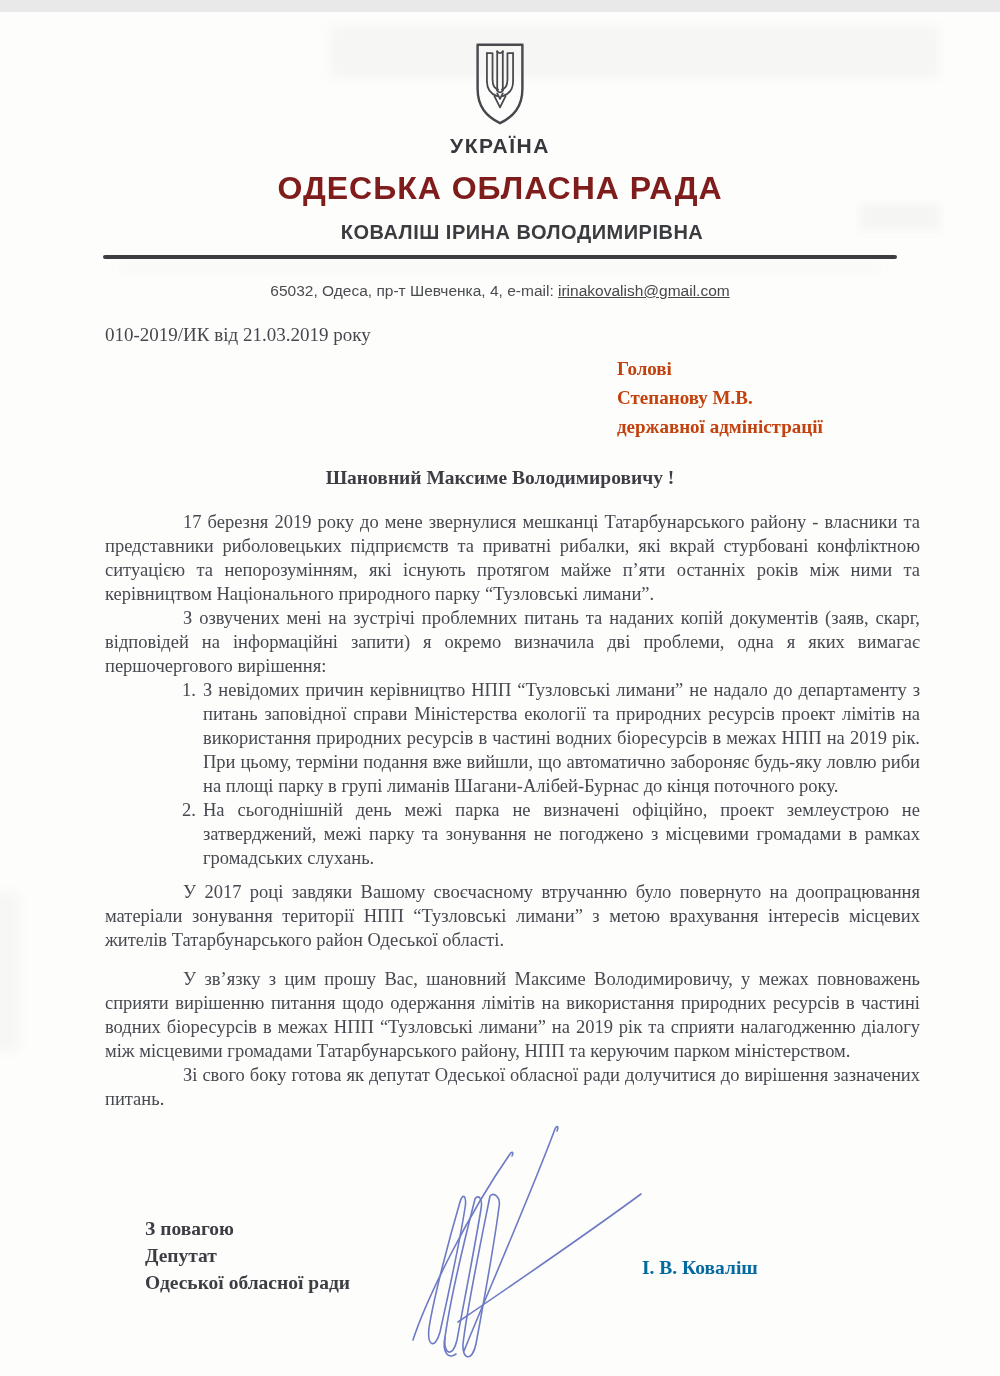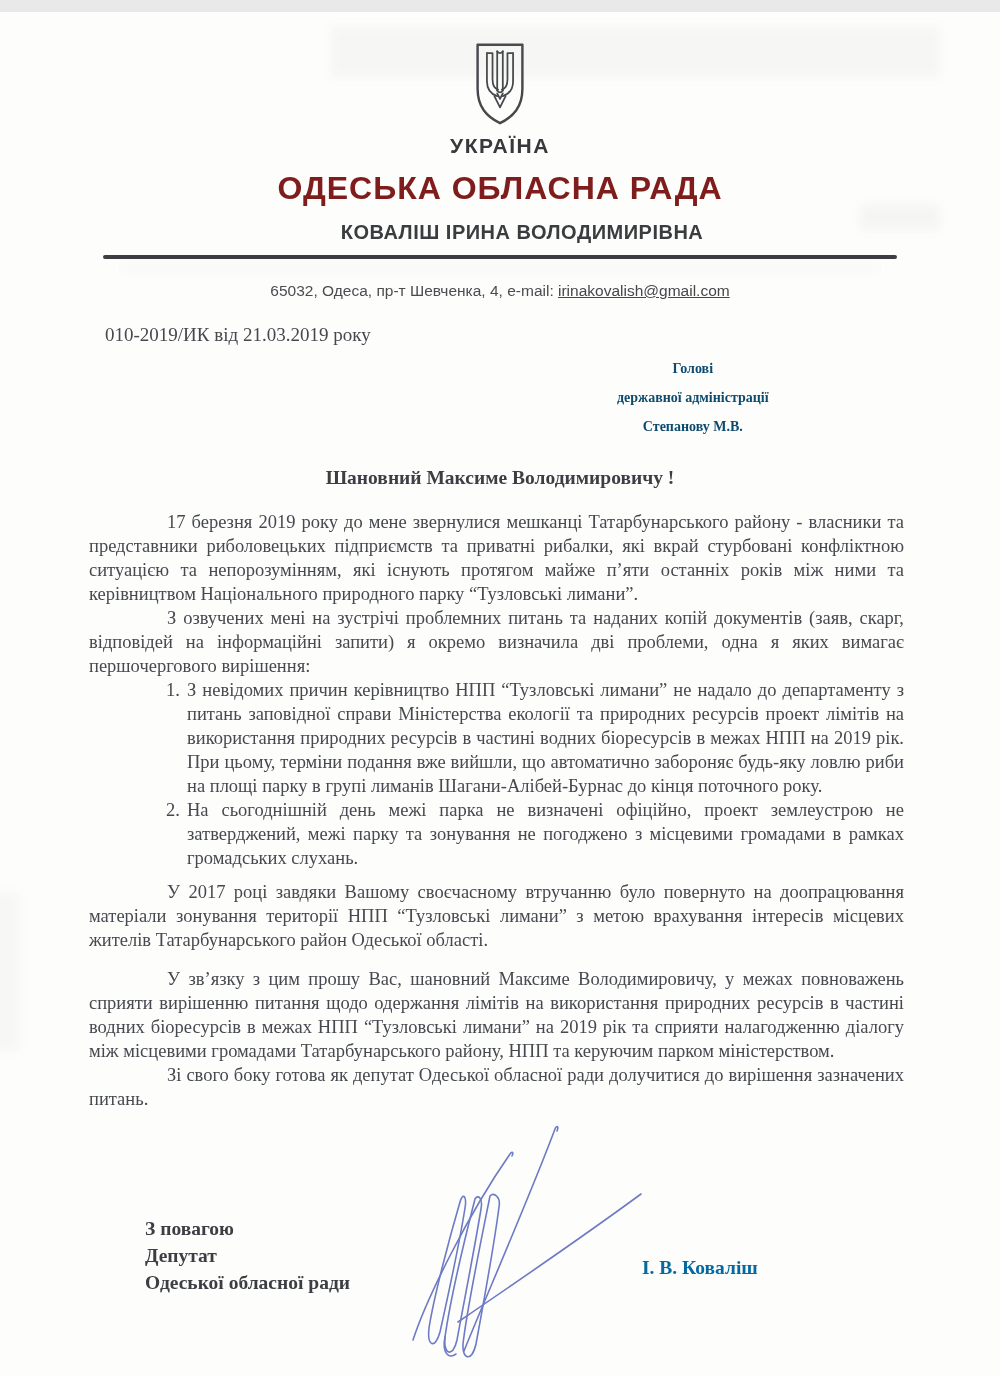--- a/index.html
+++ b/index.html
@@ -54,34 +54,33 @@
   }
   .address a { color:#45474b; text-decoration:underline; }
 
   
   .ref {
     position:absolute; left:105px; top:312px;
     font-size:19px; color:#46484e;
   }
   .recipient {
     position:absolute; left:617px; top:342px;
-    font-size:14px; font-weight:bold; line-height:29px;
-    color:#0c4a6e;
-    text-align:center;
+    font-size:19px; font-weight:bold; line-height:29px;
+    color:#c2410c;
   }
   .salutation {
     position:absolute; left:0; top:455px; width:1000px;
     text-align:center; font-size:19.5px; font-weight:bold;
     color:#3c3e44;
     font-family:Liberation Serif, serif;
   }
 
   
   .body-text {
-    position:absolute; left:89px; top:498px; width:815px;
+    position:absolute; left:105px; top:498px; width:815px;
     font-size:18.5px; line-height:24px;
     text-align:justify; color:#474950;
   }
   .body-text p { margin:0; text-indent:78px; }
   .body-text p.gap-sm { margin-top:10px; }
   .body-text p.gap-md { margin-top:15px; }
   .numbered { margin:0; padding:0; }
   .list-item { position:relative; padding-left:98px; text-align:justify; }
   .list-item .num { position:absolute; left:77px; top:0; }
 
@@ -135,22 +134,22 @@
     <div class="rule"></div>
     <div class="address">
       <span>65032, Одеса, пр-т Шевченка, 4, e-mail: </span><a href="#">irinakovalish@gmail.com</a>
     </div>
   </div>
 
   <div class="ref">010-2019/ИК від 21.03.2019 року</div>
 
   <div class="recipient">
     <div>Голові</div>
+    <div>Степанову М.В.</div>
     <div>державної адміністрації</div>
-    <div>Степанову М.В.</div>
   </div>
 
   <div class="salutation">Шановний Максиме Володимировичу !</div>
 
   <div class="body-text">
     <p>17 березня 2019 року до мене звернулися мешканці Татарбунарського району - власники та представники риболовецьких підприємств та приватні рибалки, які вкрай стурбовані конфліктною ситуацією та непорозумінням, які існують протягом майже п’яти останніх років між ними та керівництвом Національного природного парку “Тузловські лимани”.</p>
     <p>З озвучених мені на зустрічі проблемних питань та наданих копій документів (заяв, скарг, відповідей на інформаційні запити) я окремо визначила дві проблеми, одна я яких вимагає першочергового вирішення:</p>
     <div class="numbered">
       <div class="list-item">
         <span class="num">1.</span>

